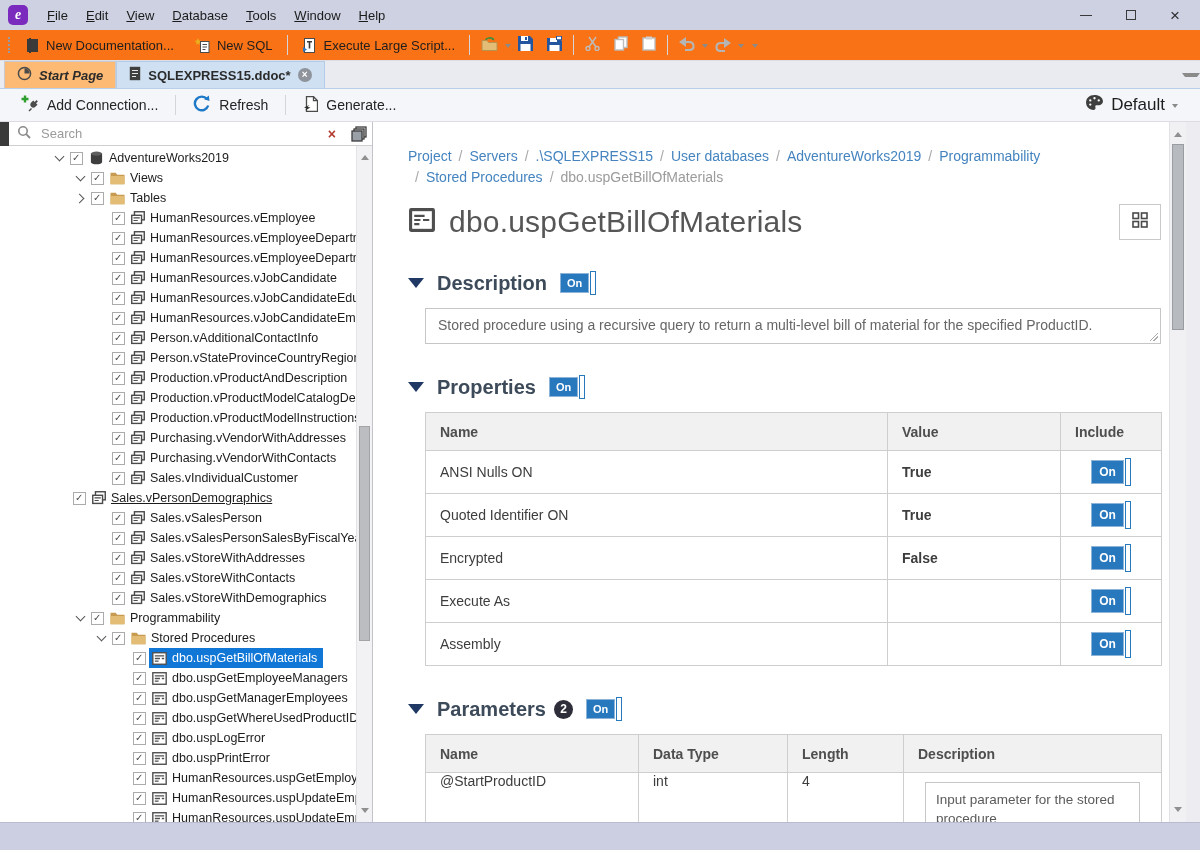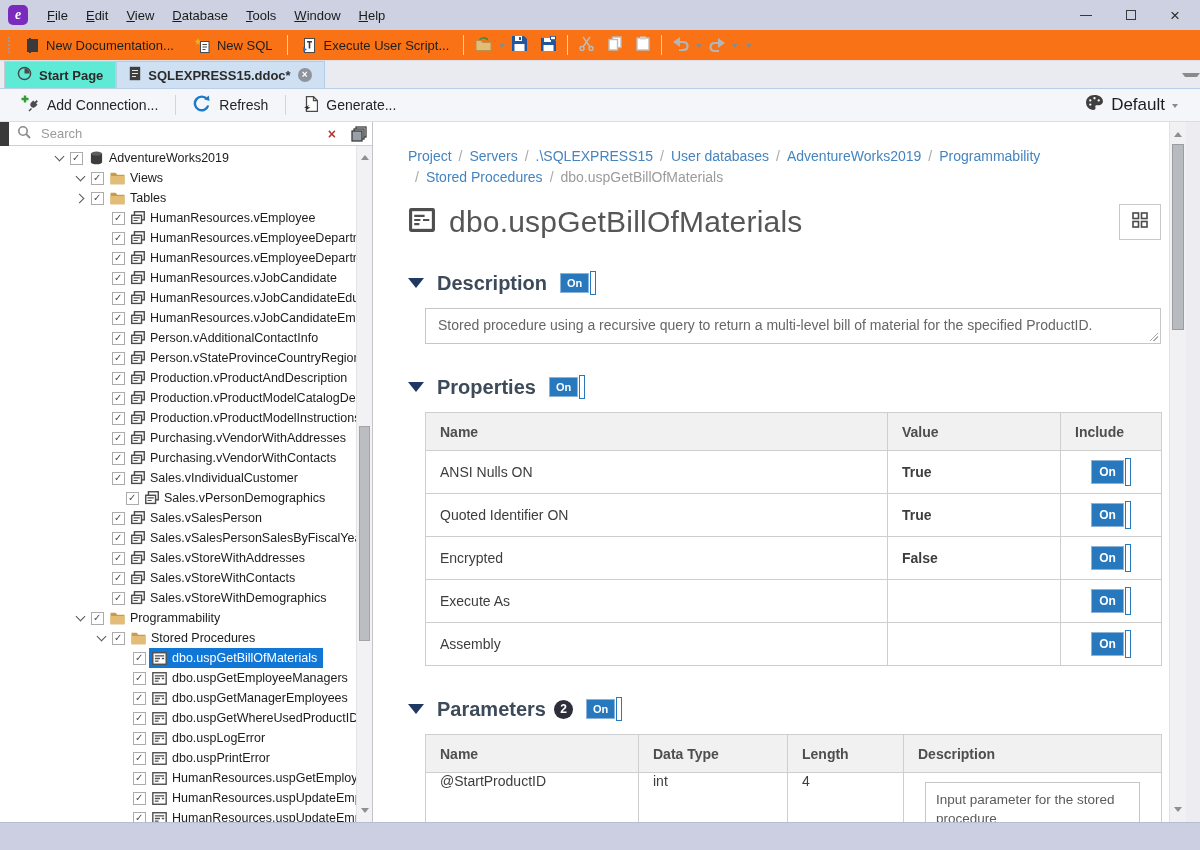--- a/index.html
+++ b/index.html
@@ -29,21 +29,21 @@
   .tbtn { display:flex; align-items:center; gap:7px; padding:0 10px; height:26px; font-size:13px; color:#1e1e1e; }
   .tbtn-icon-only { padding:0 7px; }
   .tsep { width:1px; height:20px; background:#d4d5db; margin:0 4px; }
   .dd { width:0; height:0; border:3.5px solid transparent; border-top:4.5px solid #8a8a8a; margin-top:4px; }
 
   
   .tabbar { height:28px; background:#e9ebf1; display:flex; align-items:flex-end; padding-left:4px;
             border-bottom:1px solid #b9cfe7; }
   .tab { height:27px; display:flex; align-items:center; gap:7px; padding:0 12px;
          font-size:13px; font-weight:700; color:#2b2b2b; }
-  .tab-start { background:#5eead4; border:1px solid #c9c9cf; border-bottom:none; }
+  .tab-start { background:#fdba74; border:1px solid #c9c9cf; border-bottom:none;font-style:italic; }
   .tab-active { background:#cfe0f2; border:1px solid #b3cde8; border-bottom:none; }
   .tab-close { width:14px; height:14px; border-radius:50%; background:#8f939b; color:#fff;
                font-size:10px; line-height:13px; text-align:center; }
   .tabbar-dd { margin-left:auto; padding:0 12px 8px 0; }
 
   
   .toolbar2 { height:33px; background:#f5f6f9; border-bottom:1px solid #dcdce2;
               display:flex; align-items:center; padding:0 8px; }
   .t2btn { display:flex; align-items:center; gap:8px; font-size:14px; color:#242424; padding:0 13px; height:100%; }
   .theme-picker { margin-left:auto; display:flex; align-items:center; gap:7px; font-size:17px;
@@ -182,21 +182,21 @@
     </div>
     <span class="tsep"></span>
     <div class="tbtn">
       <span class="tree-icon">
           <svg width="15" height="15" viewBox="0 0 15 15">
             <rect x="2.5" y=".5" width="10" height="14" fill="#fff" stroke="#4a4a4a"></rect>
             <path fill="#3a3a3a" d="M5 3h5v1.6H8.3v6H6.7v-6H5z"></path>
             <path fill="#2f74c0" d="M1 9l4 2.5L1 14z"></path>
           </svg>
         </span>
-      <span>Execute User Script...</span>
+      <span>Execute Large Script...</span>
     </div>
     <span class="tsep"></span>
     <div class="tbtn tbtn-icon-only">
       <span><svg width="17" height="14" viewBox="0 0 17 14">
             <path fill="none" stroke="#3f8f3f" stroke-width="1.6" d="M5 3c0-2 5-3 7-1"></path>
             <path fill="#3f8f3f" d="M13.5 3.5l-3-.8 2-2z"></path>
             <path fill="#e3bd76" stroke="#b8914c" d="M1 3.5h5l1.5 2H16v8H1z"></path>
           </svg></span>
     </div>
     <span class="dd"></span>
@@ -574,21 +574,21 @@
                 <span class="tree-icon">
                   <svg width="14" height="14" viewBox="0 0 15 15">
                     <rect x="3.7" y=".8" width="10.5" height="8.7" fill="#fff" stroke="#4a4a4a" stroke-width="1.5"></rect>
                     <rect x=".8" y="4.6" width="10.5" height="8.7" fill="#fff" stroke="#4a4a4a" stroke-width="1.5"></rect>
                     <path stroke="#4a4a4a" stroke-width="1.2" d="M2.7 7.4h6.7M2.7 10.2h4.5"></path>
                   </svg>
                 </span>
                 <span class="tree-label">Sales.vIndividualCustomer</span>
               </span>
             </div>
-            <div class="tree-row" style="padding-left: 108px;">
+            <div class="tree-row" style="padding-left: 55px; text-decoration: underline;">
               <span class="chev-box"></span>
               <span class="cbx"></span>
               <span class="row-main">
                 <span class="tree-icon">
                   <svg width="14" height="14" viewBox="0 0 15 15">
                     <rect x="3.7" y=".8" width="10.5" height="8.7" fill="#fff" stroke="#4a4a4a" stroke-width="1.5"></rect>
                     <rect x=".8" y="4.6" width="10.5" height="8.7" fill="#fff" stroke="#4a4a4a" stroke-width="1.5"></rect>
                     <path stroke="#4a4a4a" stroke-width="1.2" d="M2.7 7.4h6.7M2.7 10.2h4.5"></path>
                   </svg>
                 </span>

